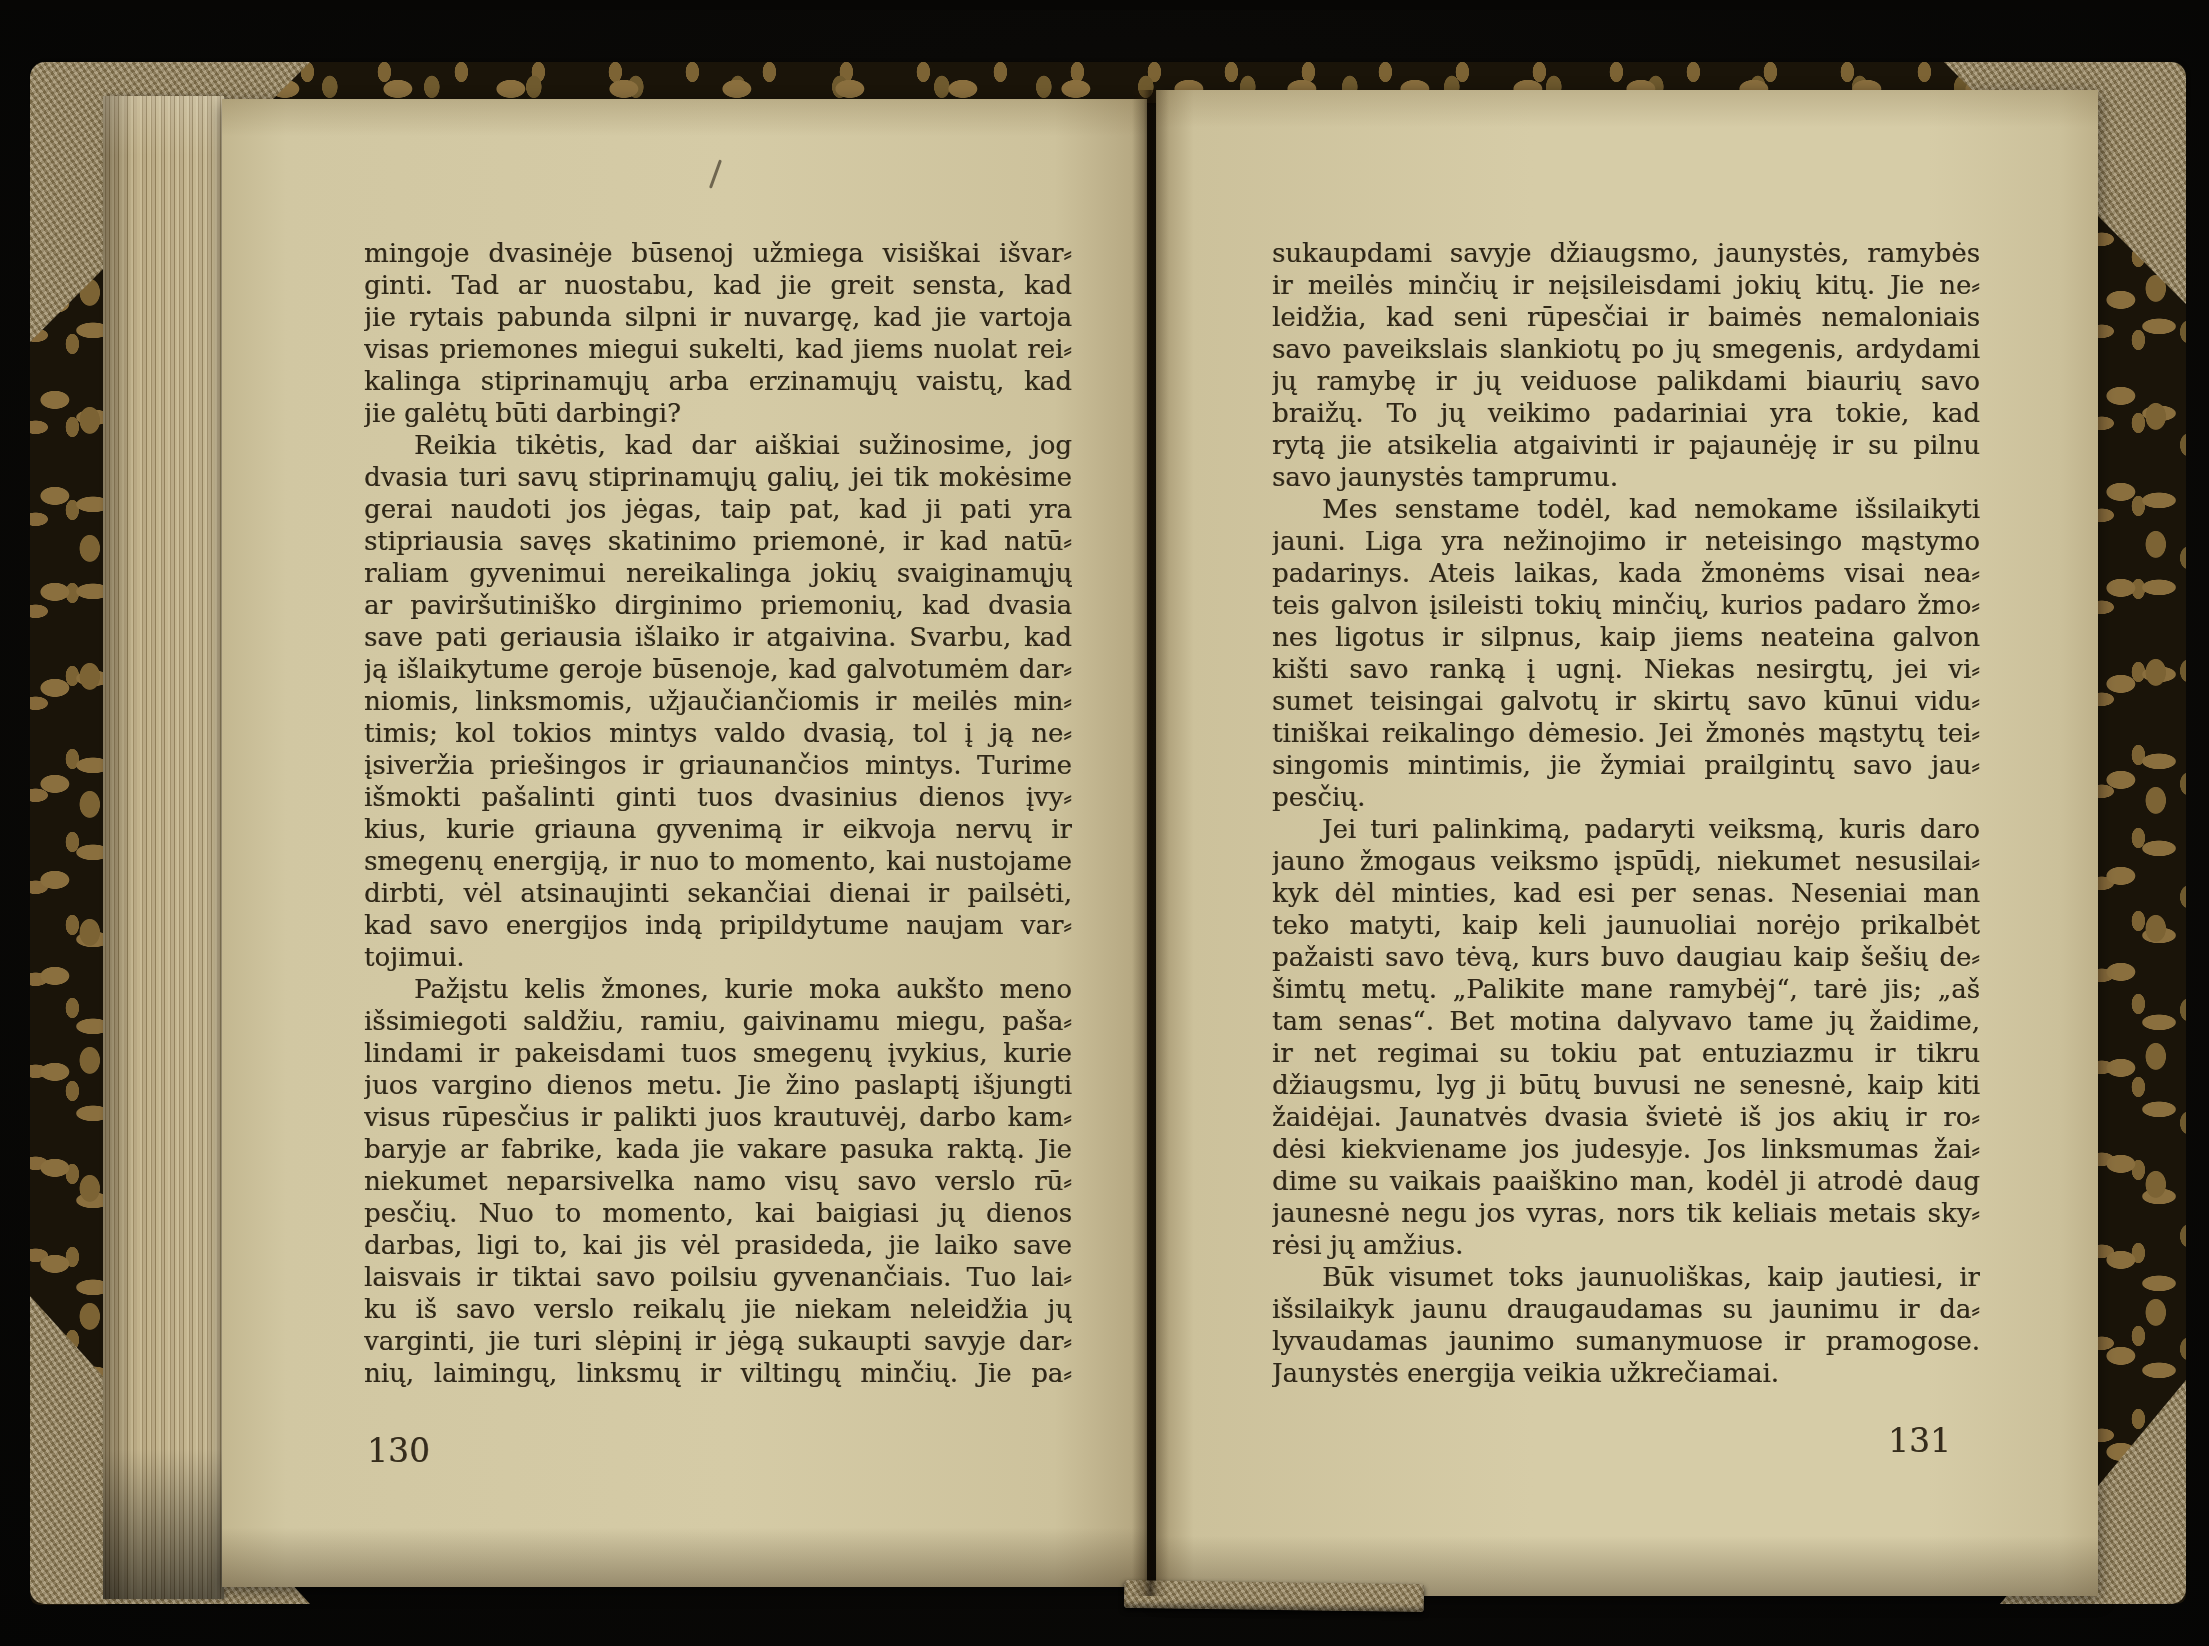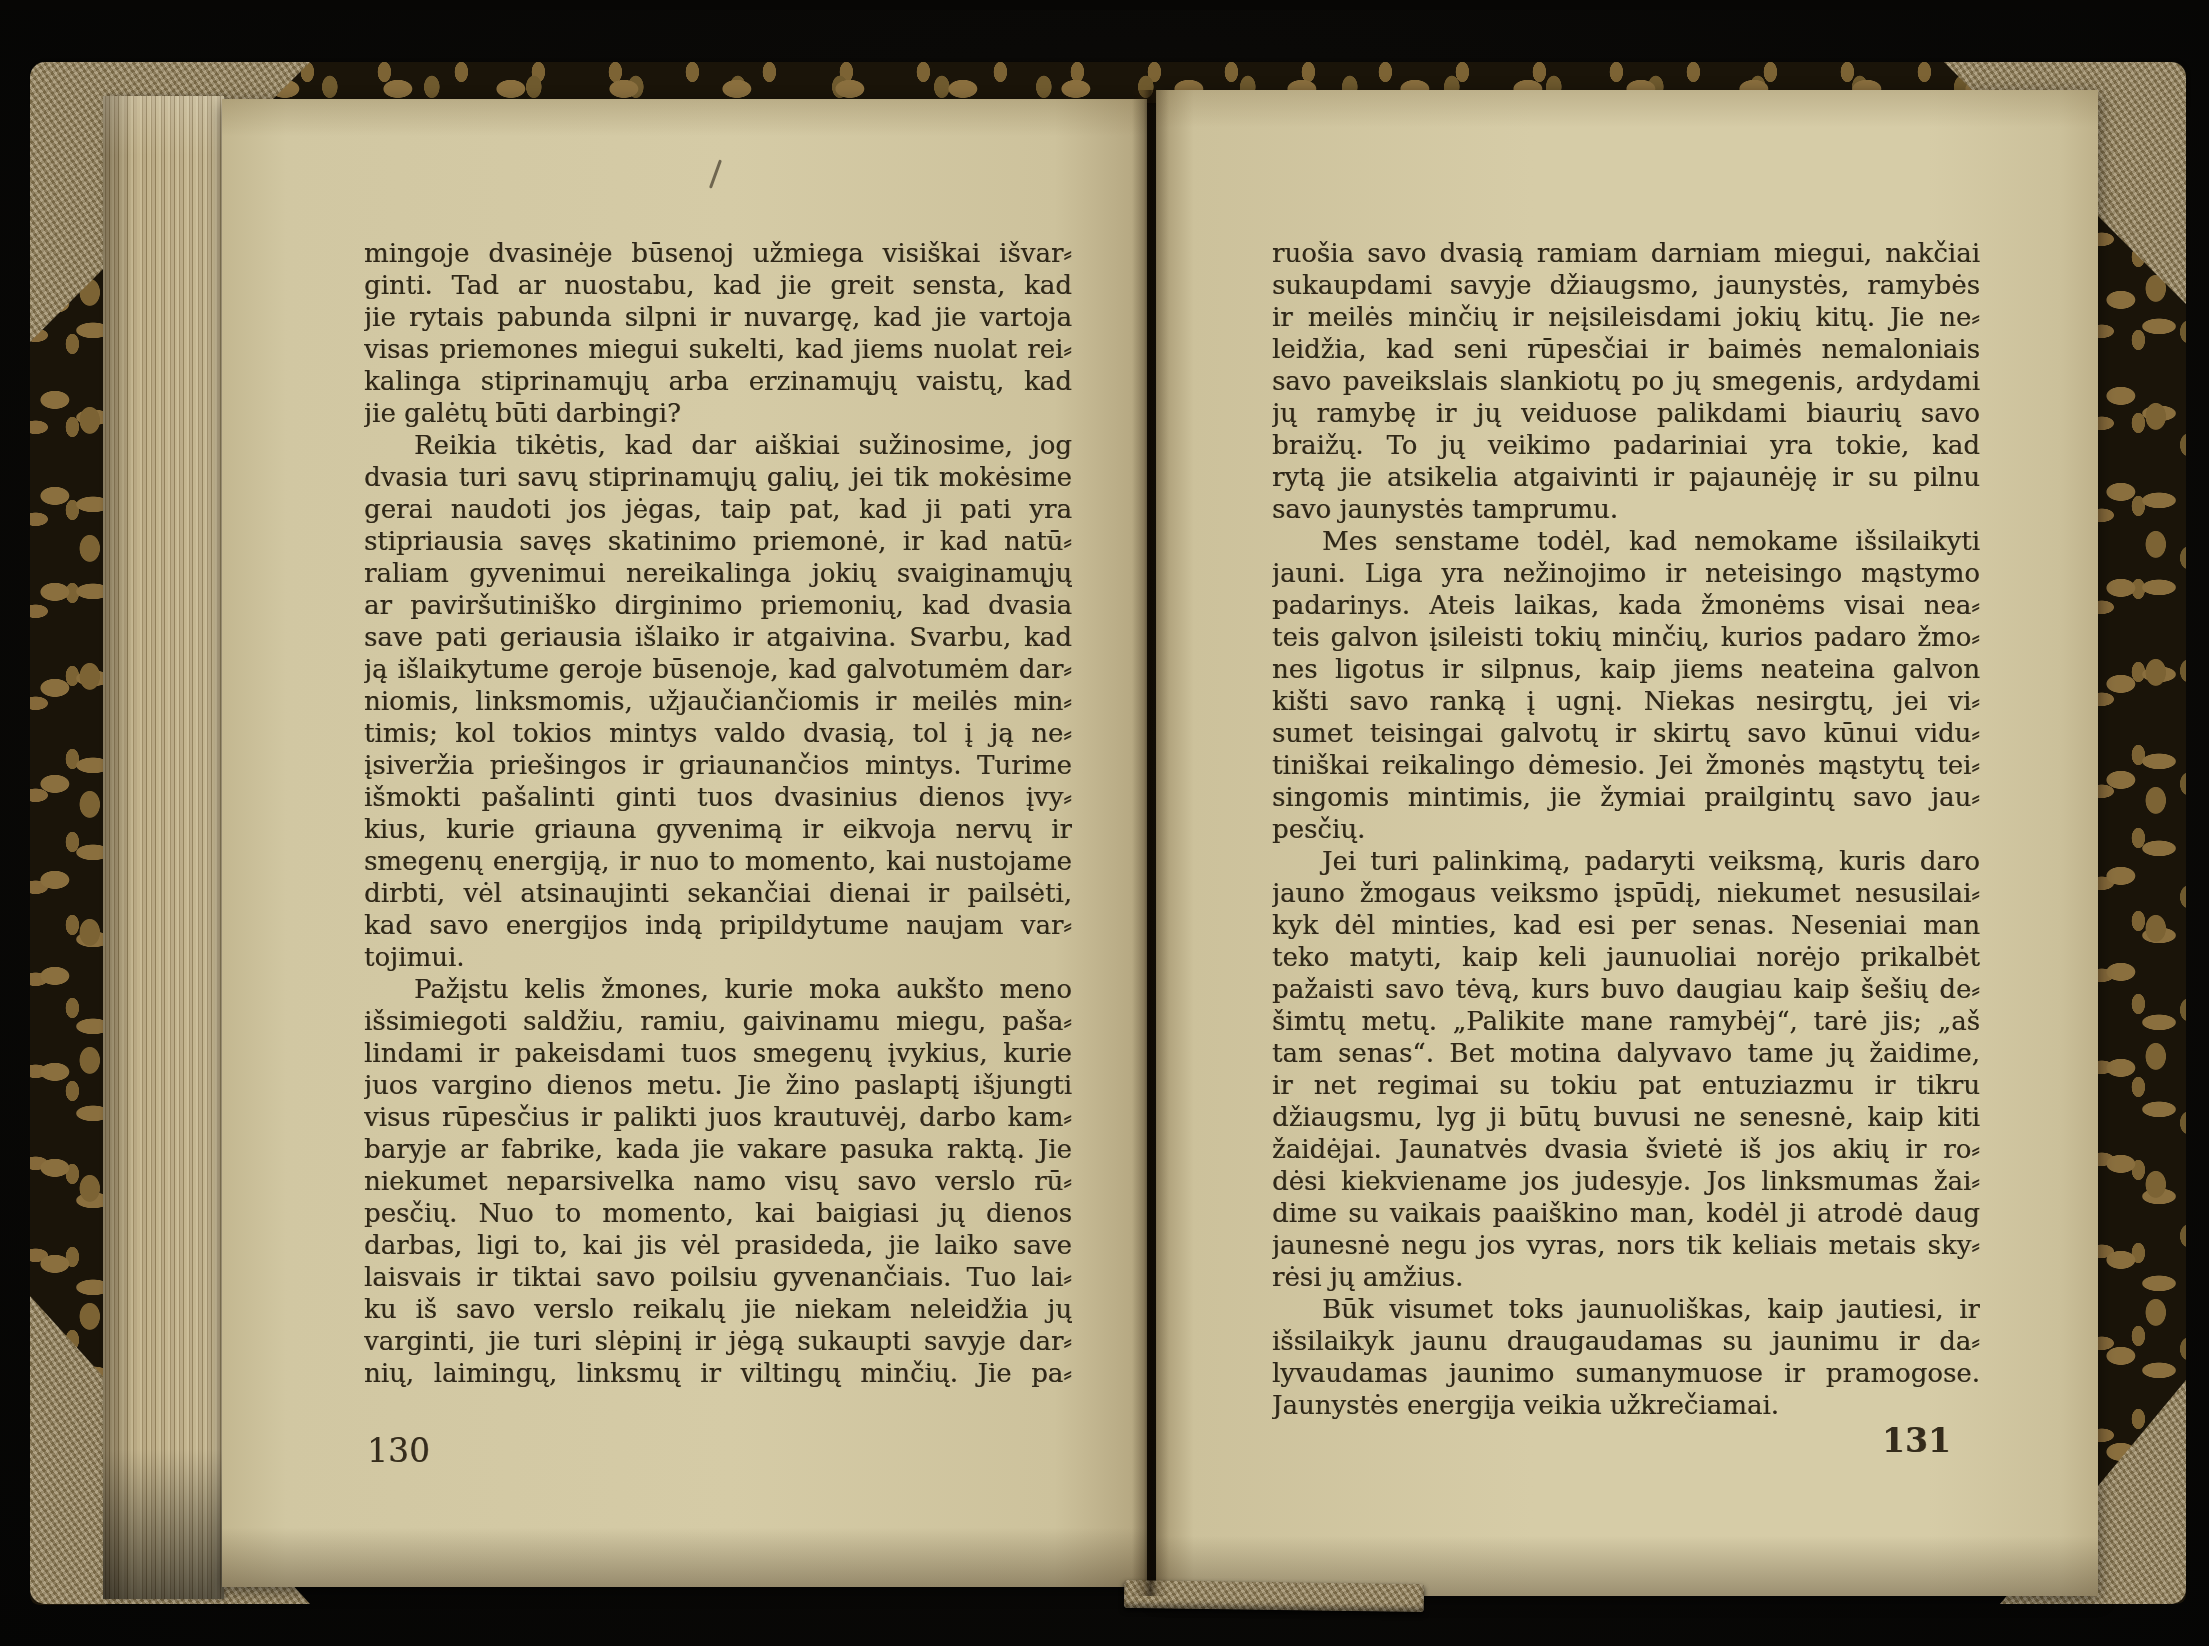--- a/index.html
+++ b/index.html
@@ -90,21 +90,21 @@
   .text-right { left: 1272px; top: 227px; }
   .line { text-align: justify; text-align-last: justify; white-space: normal; height: 32px; }
   .line.indent   { padding-left: 50px; }
   .line.para-end { text-align-last: left; }
 
   .page-number {
     position: absolute; z-index: 8; color: #352c1c;
     font-size: 33px; text-shadow: 0.4px 0.4px 0.5px rgba(47,39,24,0.5);
   }
   .pn-left  { left: 367px;  top: 1421px; }
-  .pn-right { left: 1272px; top: 1411px; width: 679px; text-align: right; font-weight: bold; }
+  .pn-right { left: 1272px; top: 1411px; width: 679px; text-align: right; }
 
   .ink-smudge {
     position: absolute; left: 714px; top: 149px; width: 2.8px; height: 30px;
     background: #4c4433; transform: rotate(20deg); opacity: 0.75; z-index: 9;
     border-radius: 1.9px;
   }
 </style>
 </head>
 <body>
 
@@ -162,21 +162,20 @@
       <div class="line">ku iš savo verslo reikalų jie niekam neleidžia jų</div>
       <div class="line">varginti, jie turi slėpinį ir jėgą sukaupti savyje dar⸗</div>
       <div class="line">nių, laimingų, linksmų ir viltingų minčių. Jie pa⸗</div>
     </div>
   <div class="page-number pn-left">130</div>
 
   <div class="gutter-shadow"></div>
 
   <div class="page page-right"></div>
   <div class="text-block text-right" id="right-text">
-      <div class="line">ruošia savo dvasią ramiam darniam miegui, nakčiai</div>
       <div class="line">sukaupdami savyje džiaugsmo, jaunystės, ramybės</div>
       <div class="line">ir meilės minčių ir neįsileisdami jokių kitų. Jie ne⸗</div>
       <div class="line">leidžia, kad seni rūpesčiai ir baimės nemaloniais</div>
       <div class="line">savo paveikslais slankiotų po jų smegenis, ardydami</div>
       <div class="line">jų ramybę ir jų veiduose palikdami biaurių savo</div>
       <div class="line">braižų. To jų veikimo padariniai yra tokie, kad</div>
       <div class="line">rytą jie atsikelia atgaivinti ir pajaunėję ir su pilnu</div>
       <div class="line para-end">savo jaunystės tamprumu.</div>
       <div class="line indent">Mes senstame todėl, kad nemokame išsilaikyti</div>
       <div class="line">jauni. Liga yra nežinojimo ir neteisingo mąstymo</div>

